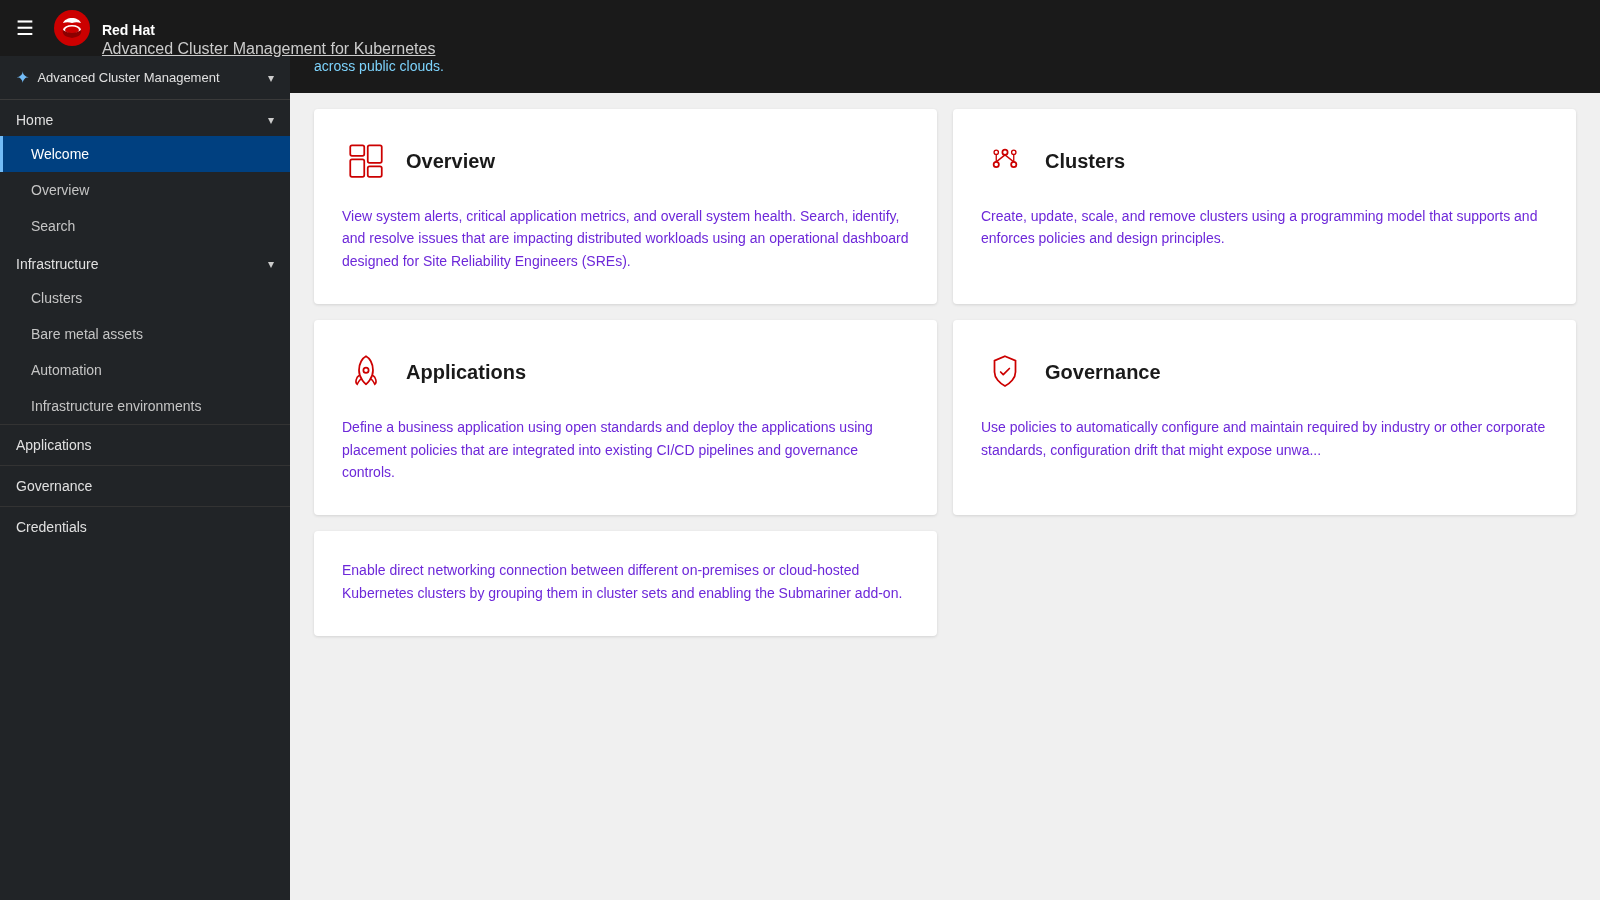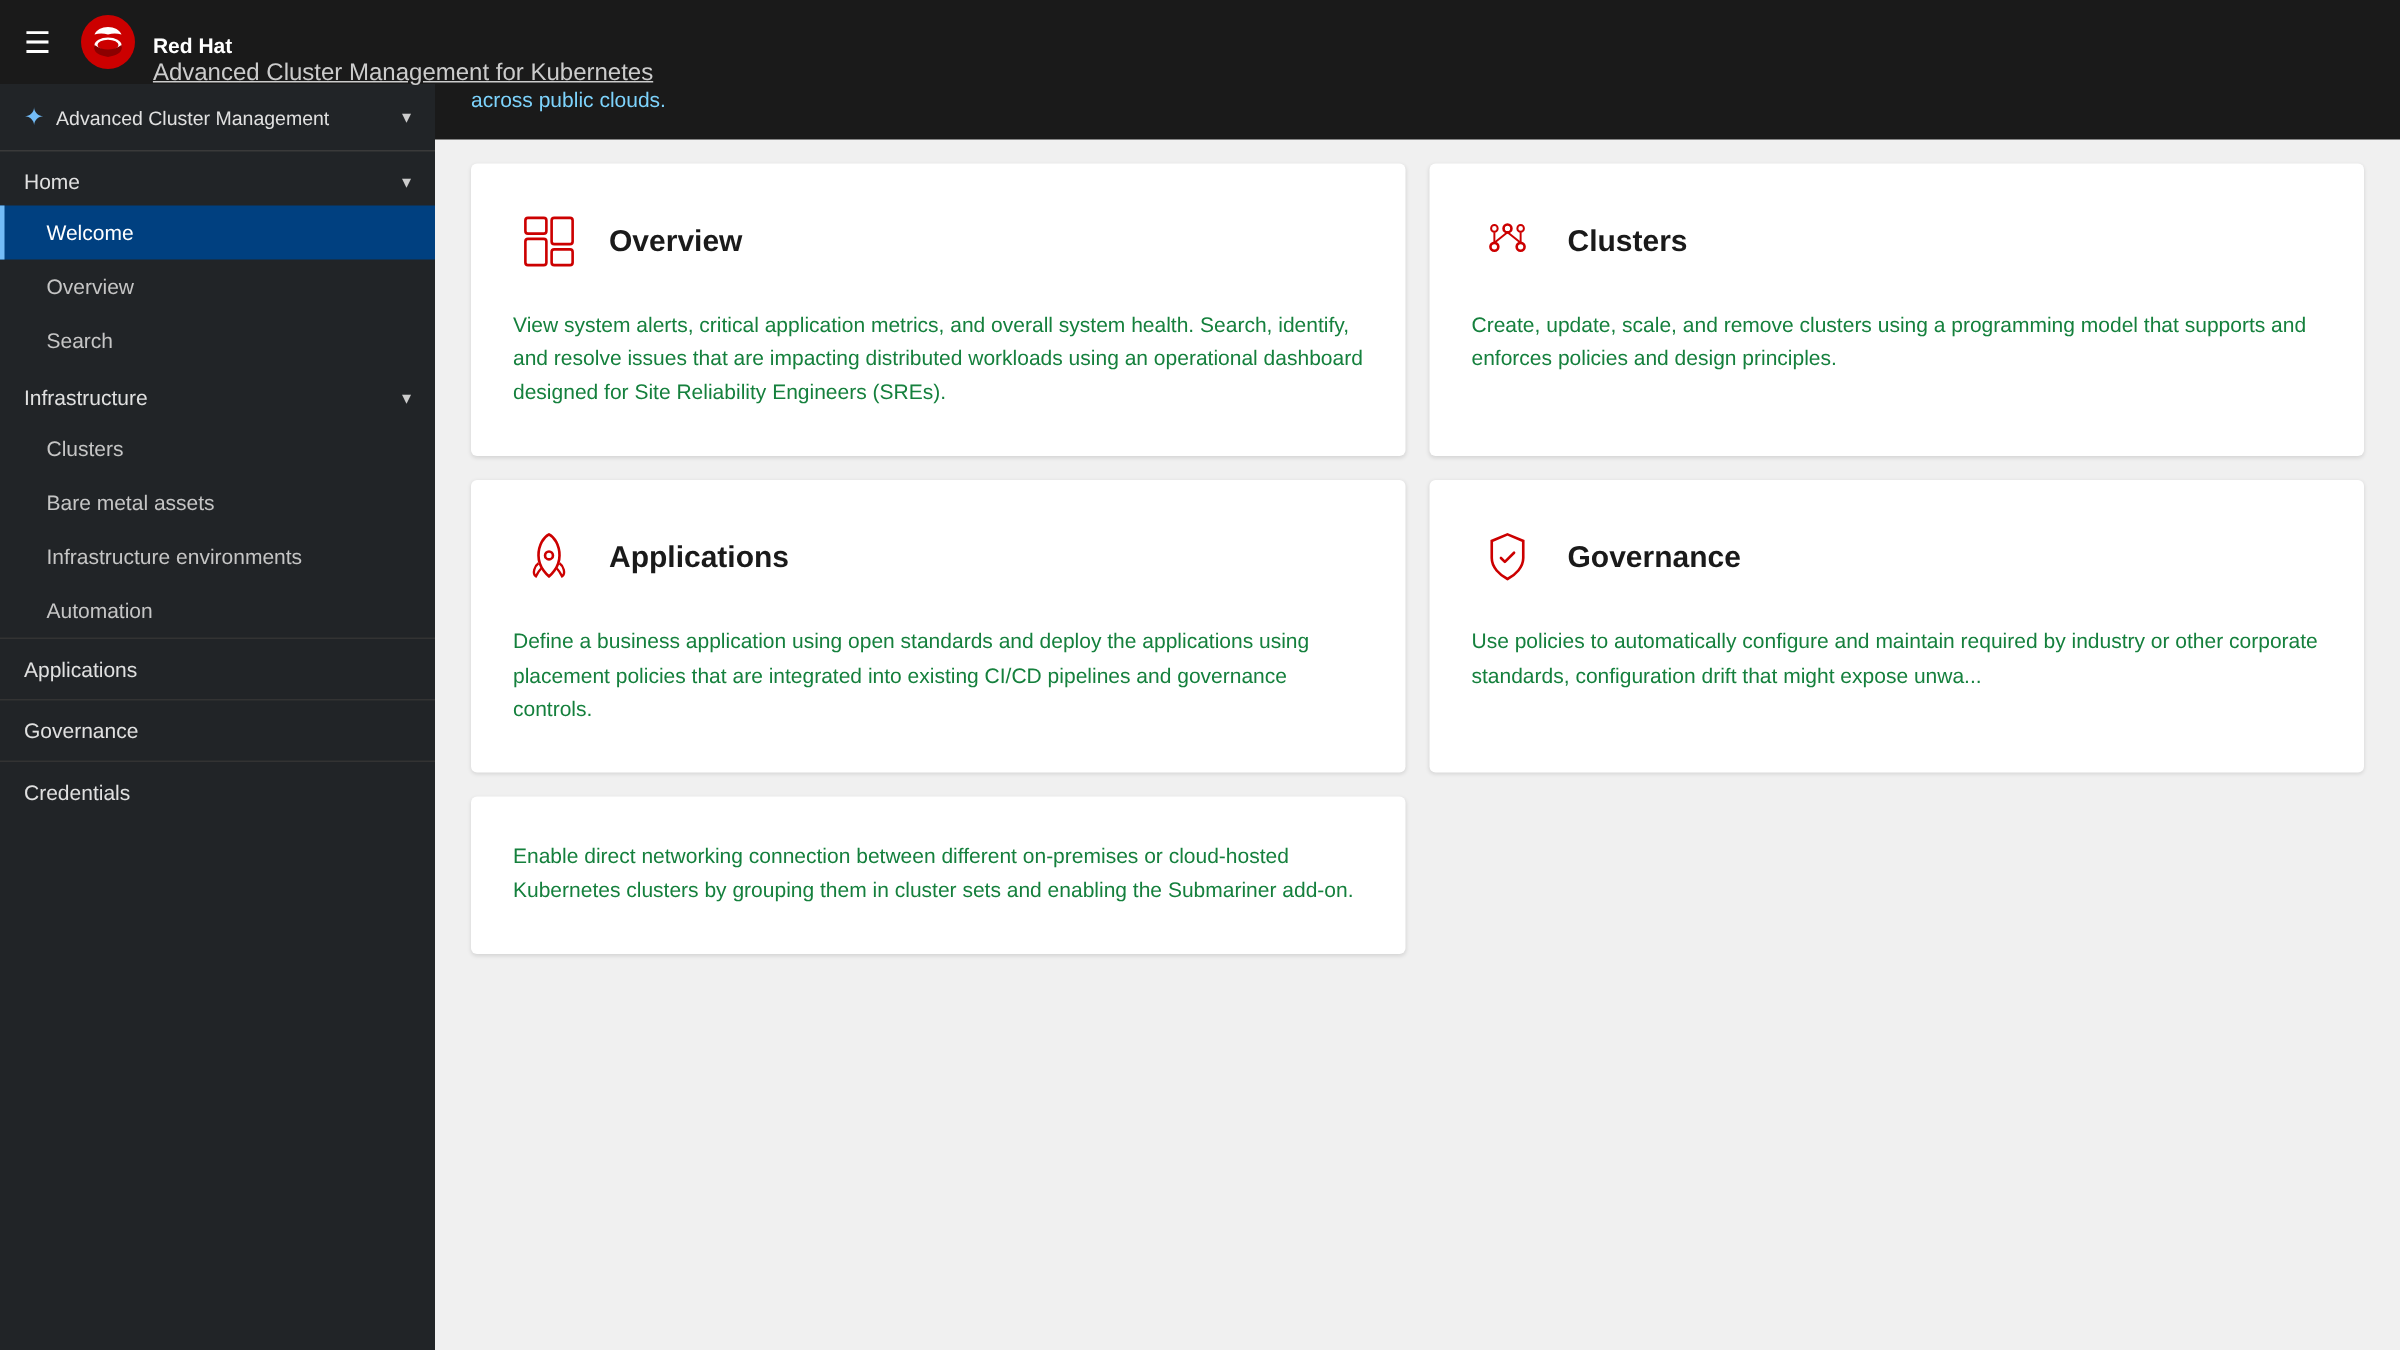--- a/index.html
+++ b/index.html
@@ -185,21 +185,21 @@
     }
 
     .card-title {
       font-size: 20px;
       font-weight: 600;
       color: #1a1a1a;
     }
 
     .card-description {
       font-size: 14px;
-      color: #15803d;
+      color: #6d28d9;
       line-height: 1.6;
     }
 
     
     .card-partial {
       background: #fff;
       border-radius: 4px;
       padding: 28px 28px 32px 28px;
       box-shadow: 0 1px 3px rgba(0,0,0,0.12);
       overflow: hidden;
@@ -256,22 +256,22 @@
       <div class="sidebar-item">Search</div>
     </div>
 
     <div class="sidebar-section">
       <div class="sidebar-section-header">
         <span class="sidebar-section-title">Infrastructure</span>
         <span class="sidebar-chevron">▾</span>
       </div>
       <div class="sidebar-item">Clusters</div>
       <div class="sidebar-item">Bare metal assets</div>
+      <div class="sidebar-item">Automation</div>
       <div class="sidebar-item">Infrastructure environments</div>
-      <div class="sidebar-item">Automation</div>
     </div>
 
     <div class="sidebar-category">
       <span>Applications</span>
     </div>
     <div class="sidebar-category">
       <span>Governance</span>
     </div>
     <div class="sidebar-category">
       <span>Credentials</span>

